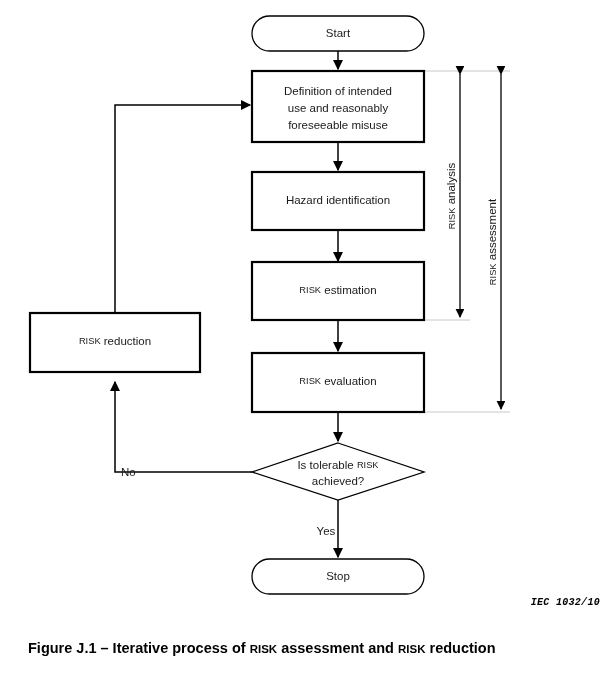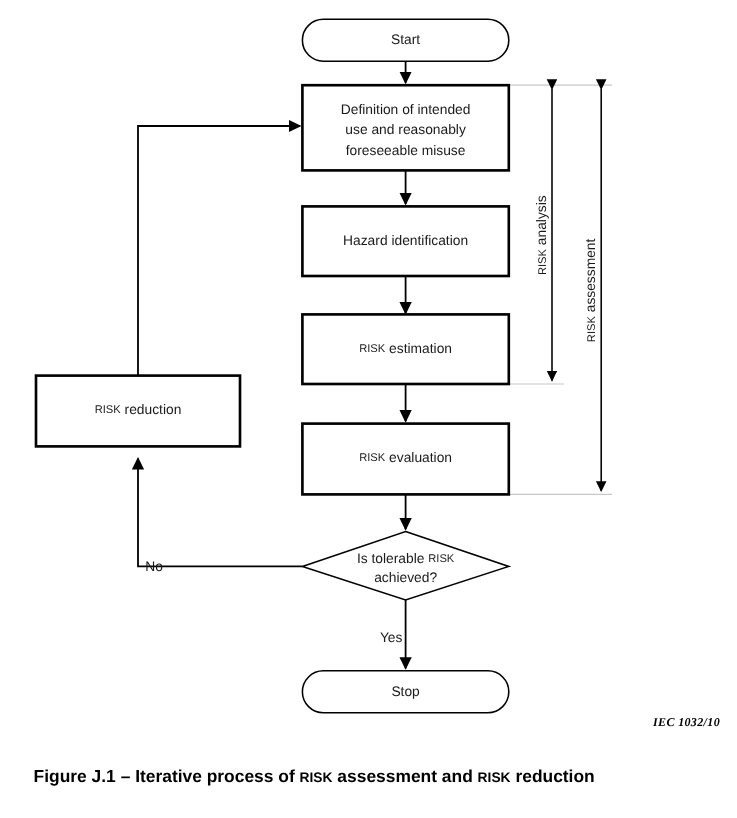--- a/index.html
+++ b/index.html
@@ -77,21 +77,21 @@
   }
   .guide {
     stroke: #c8c8c8;
     stroke-width: 1;
     fill: none;
   }
   #iec-code {
     position: absolute;
     right: 14px;
     top: 597px;
-    font-family: Liberation Serif, serif;
+    font-family: Liberation Mono, monospace;
     font-size: 10px;
     font-style: italic;
     font-weight: bold;
     color: #000000;
     letter-spacing: 0.3px;
   }
   #figure-caption {
     position: absolute;
     left: 28px;
     top: 640px;

